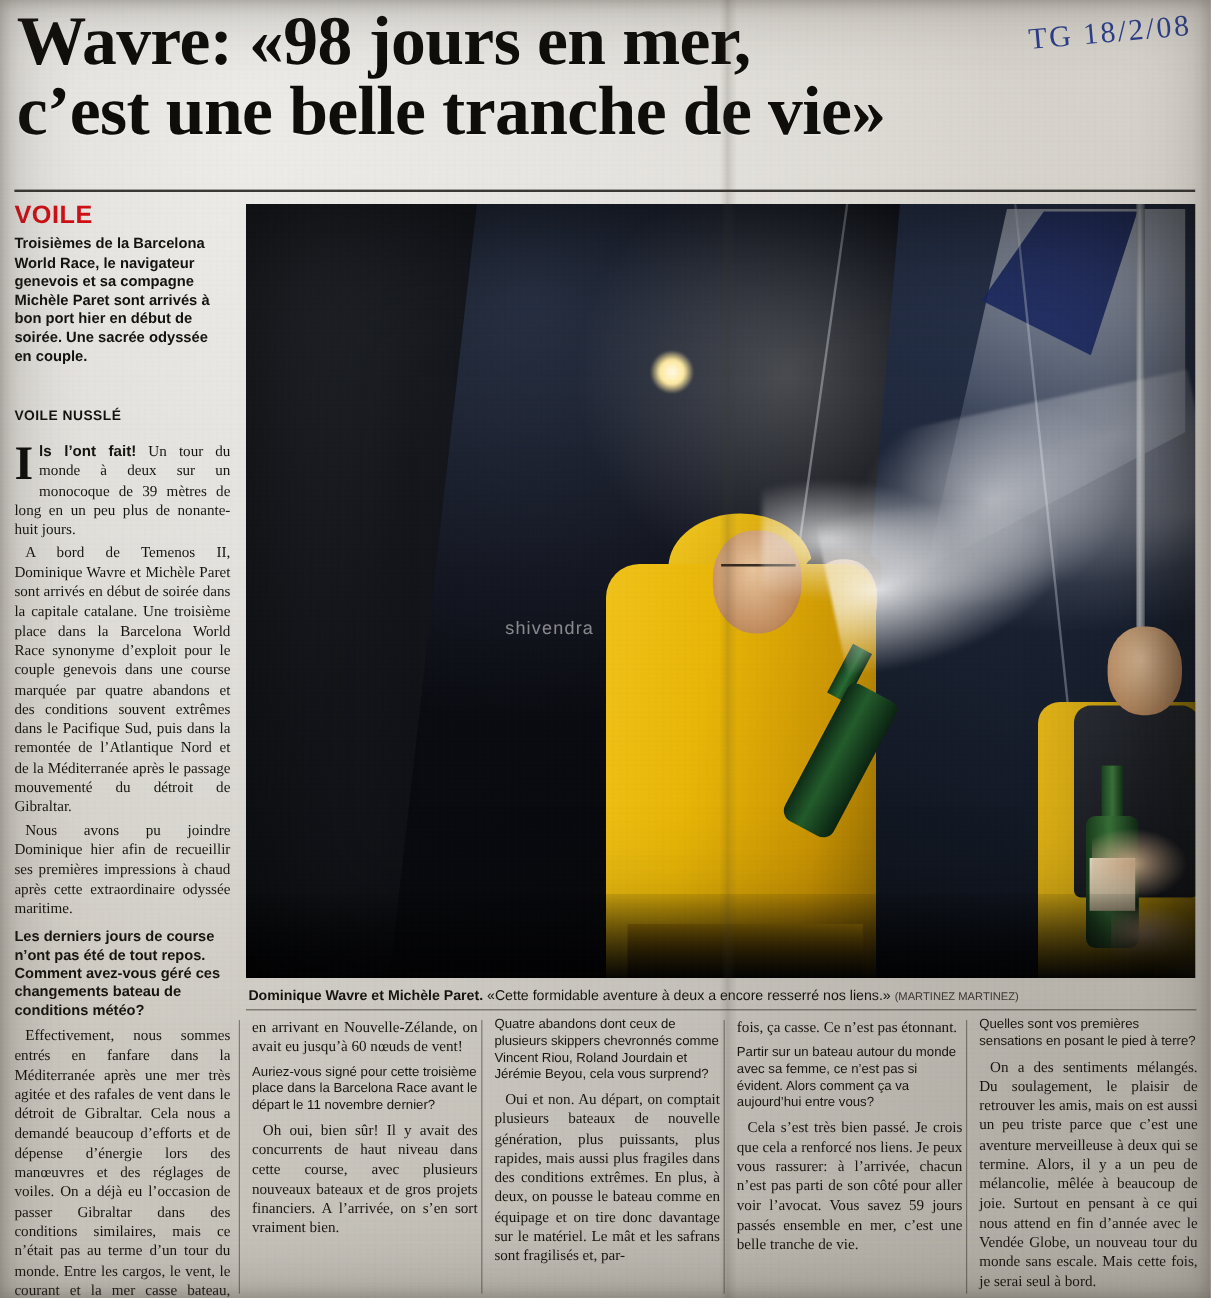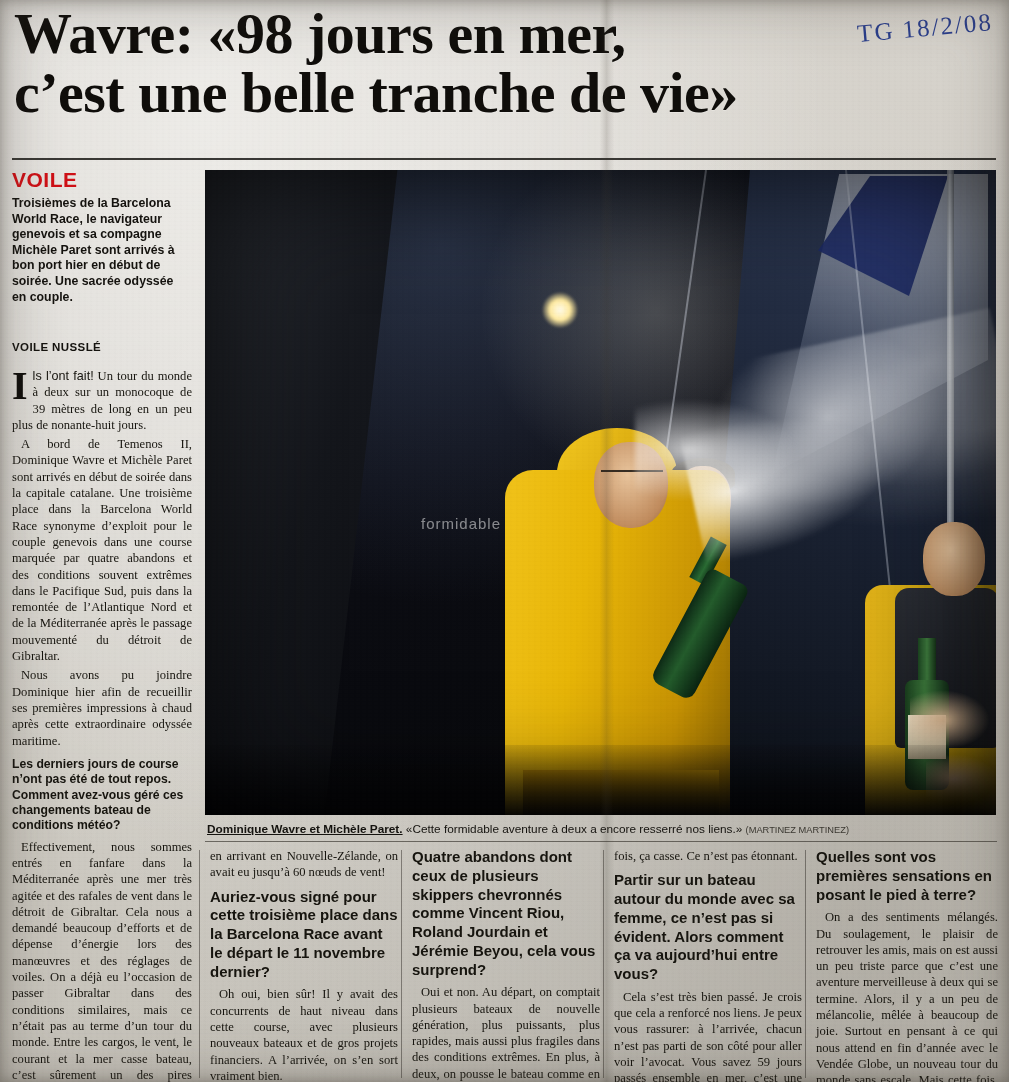--- a/index.html
+++ b/index.html
@@ -140,21 +140,21 @@
     font-family: "Liberation Sans", sans-serif;
     font-weight: bold;
     font-size: 12.2px;
     line-height: 1.26;
     text-align: left;
     margin: 8px 0 5px 0 !important;
     text-indent: 0 !important;
   }
   .lead-bold {
     font-family: "Liberation Sans", sans-serif;
-    font-weight: normal;
+    font-weight: bold;
   }
 
   
   .photo {
     position: absolute;
     left: 205px;
     top: 170px;
     width: 791px;
     height: 645px;
     overflow: hidden;
@@ -334,21 +334,21 @@
 
   .caption {
     position: absolute;
     left: 207px;
     top: 822px;
     width: 790px;
     font-family: "Liberation Sans", sans-serif;
     font-size: 11.8px;
     color: #15130f;
   }
-  .caption b { font-weight: bold; text-decoration: underline; }
+  .caption b { font-weight: bold; }
   .caption .credit { font-size: 9.3px; color: #3a3730; }
 
   .rule-under-photo {
     position: absolute;
     left: 205px;
     top: 841px;
     width: 792px;
     height: 1px;
     background: #2a2720;
     opacity: 0.6;
@@ -361,22 +361,22 @@
     width: 188px;
     font-size: 12.6px;
     line-height: 1.295;
     text-align: justify;
     color: #17150f;
   }
   .bcol p { margin: 0 0 3px 0; text-indent: 9px; }
   .bcol p.noind { text-indent: 0; }
   .bcol p.q {
     font-family: "Liberation Sans", sans-serif;
-    font-weight: bold;
-    font-size: 15px;
+    font-weight: normal;
+    font-size: 11px;
     line-height: 1.25;
     text-align: left;
     text-indent: 0;
     margin: 7px 0 5px 0;
   }
   #bcol1 { left: 12px; top: 855px; width: 180px; }
   #bcol2 { left: 210px; }
   #bcol3 { left: 412px; }
   #bcol4 { left: 614px; }
   #bcol5 { left: 816px; width: 182px; }
@@ -452,21 +452,21 @@
     <div class="man-glasses"></div>
     <div class="bottle1neck"></div>
     <div class="bottle1"></div>
     <div class="man-legs"></div>
 
     <div class="spray"></div>
     <div class="spray2"></div>
     <div class="hand-r"></div>
     <div class="hand-r2"></div>
     <div class="deck"></div>
-    <div class="watermark">formidable</div>
+    <div class="watermark">shivendra</div>
     <div class="vign"></div>
   </div>
 
   <div class="rule-under-photo"></div>
 
   <div class="caption">
     <b>Dominique Wavre et Michèle Paret.</b><span> «Cette formidable aventure à deux a encore resserré nos liens.»</span> <span class="credit">(MARTINEZ MARTINEZ)</span>
   </div>
 
   <div class="bcol" id="bcol1">

